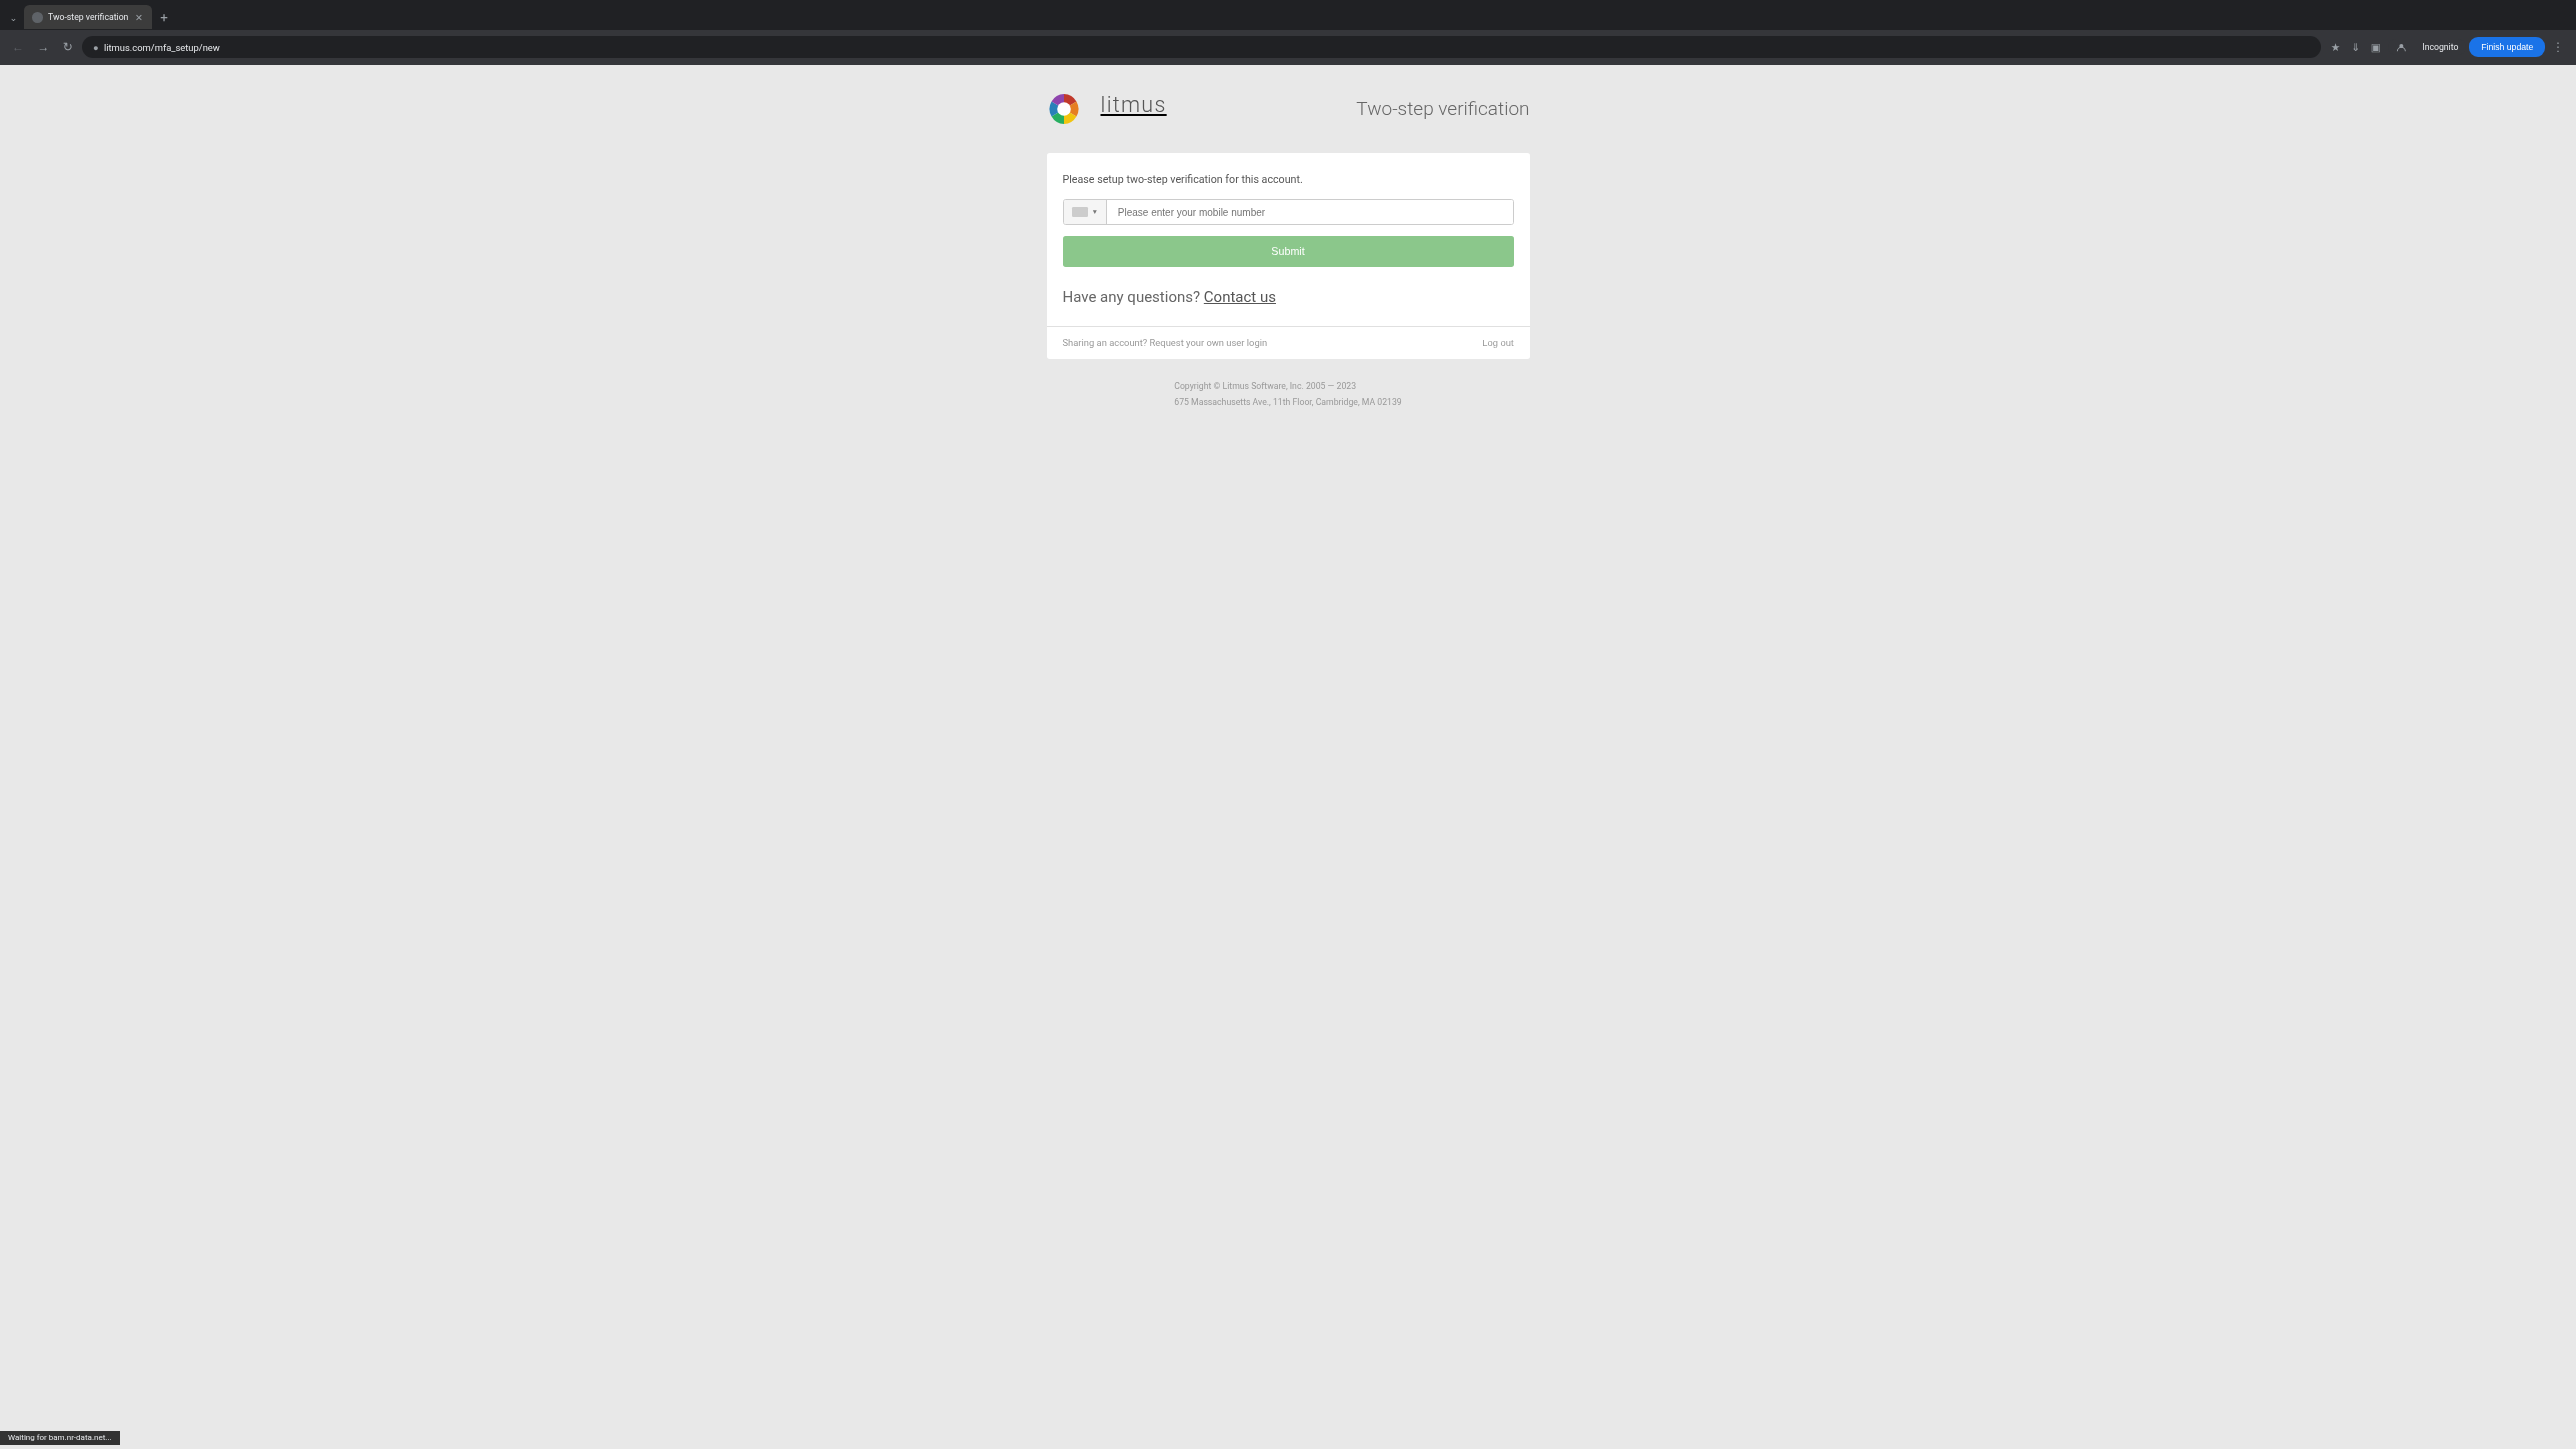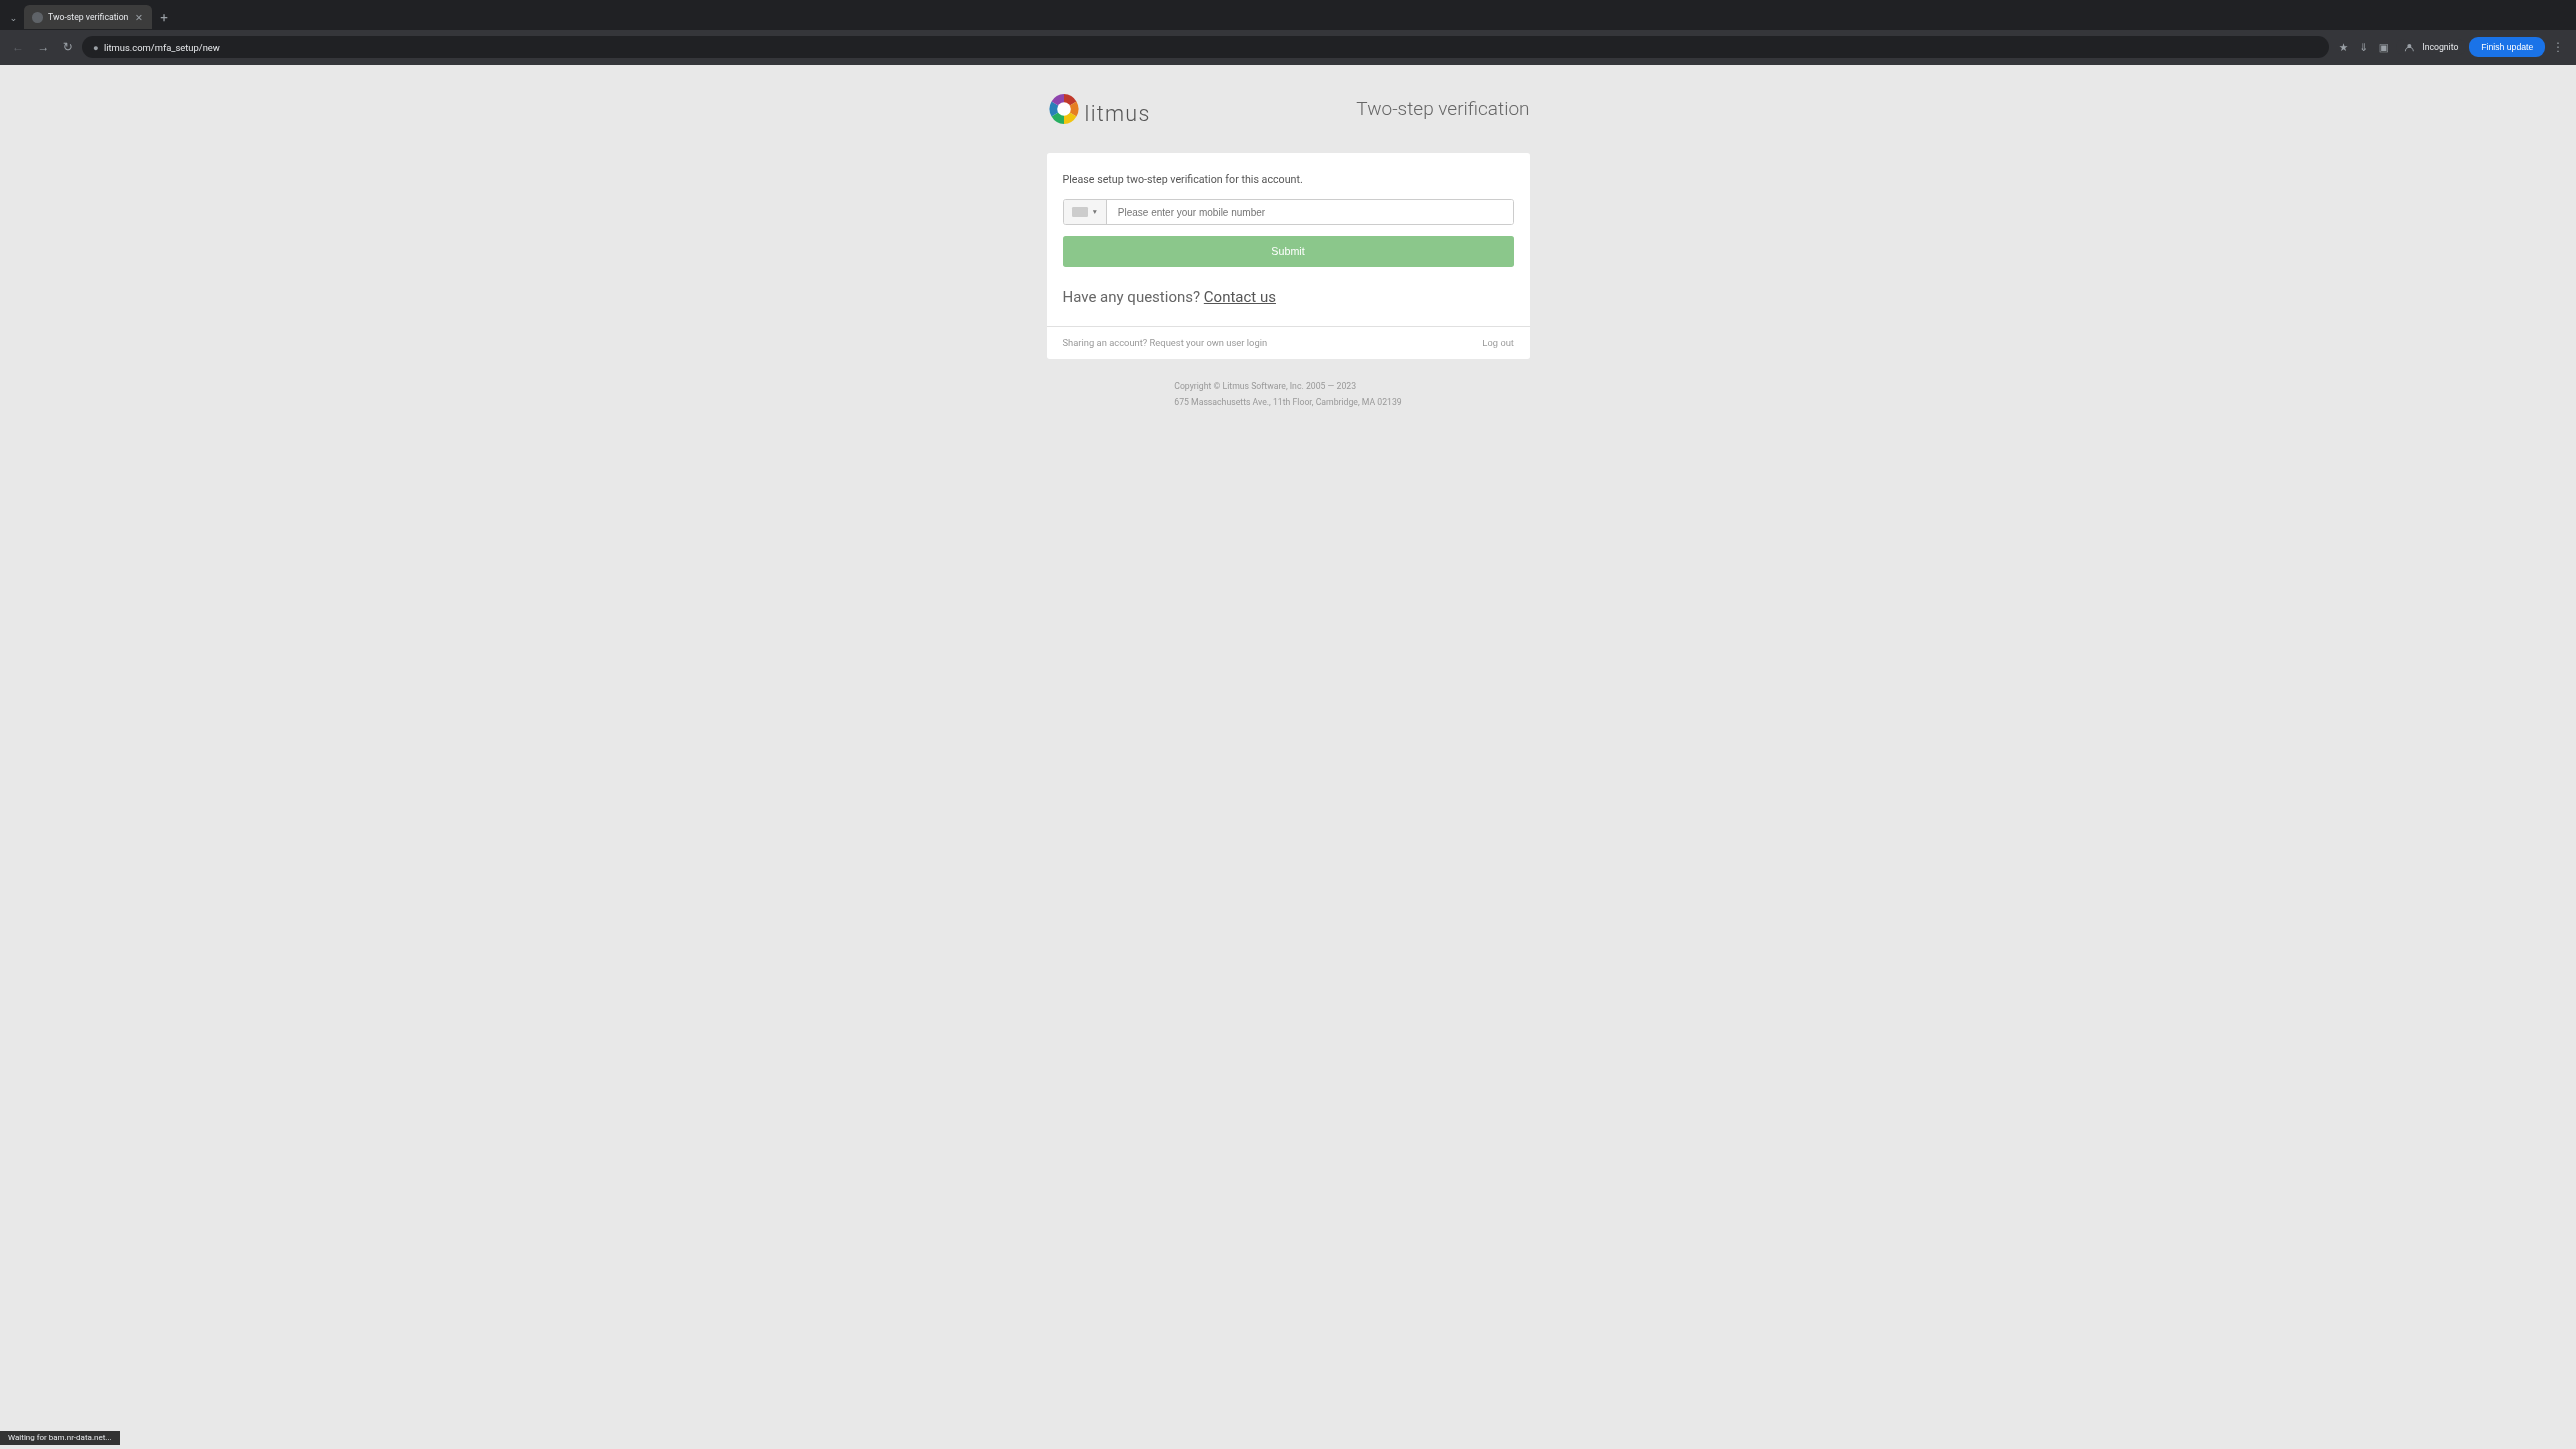--- a/index.html
+++ b/index.html
@@ -149,21 +149,21 @@
       background: none;
       border-radius: 50%;
       display: flex;
       align-items: center;
       justify-content: center;
     }
 
     .incognito-badge {
       display: flex;
       align-items: center;
-      gap: 8px;
+      gap: 16px;
       background: #35363a;
       border-radius: 13.4px;
       padding: 2.7px 8px;
       color: #e8eaed;
       font-size: 8.7px;
     }
 
     .finish-update-btn {
       background: #1a73e8;
       color: white;
@@ -199,22 +199,23 @@
       width: 100%;
       max-width: 483px;
       display: flex;
       align-items: center;
       justify-content: space-between;
       margin-bottom: 27px;
     }
 
     .logo-area {
       display: flex;
-      align-items: flex-end;
-      gap: 4px;
+      align-items: flex-start;
+      gap: 20px;
+      text-decoration: underline;
     }
 
     .logo-icon {
       width: 34px;
       height: 34px;
     }
 
     .logo-text {
       font-size: 21.5px;
       color: #555;

